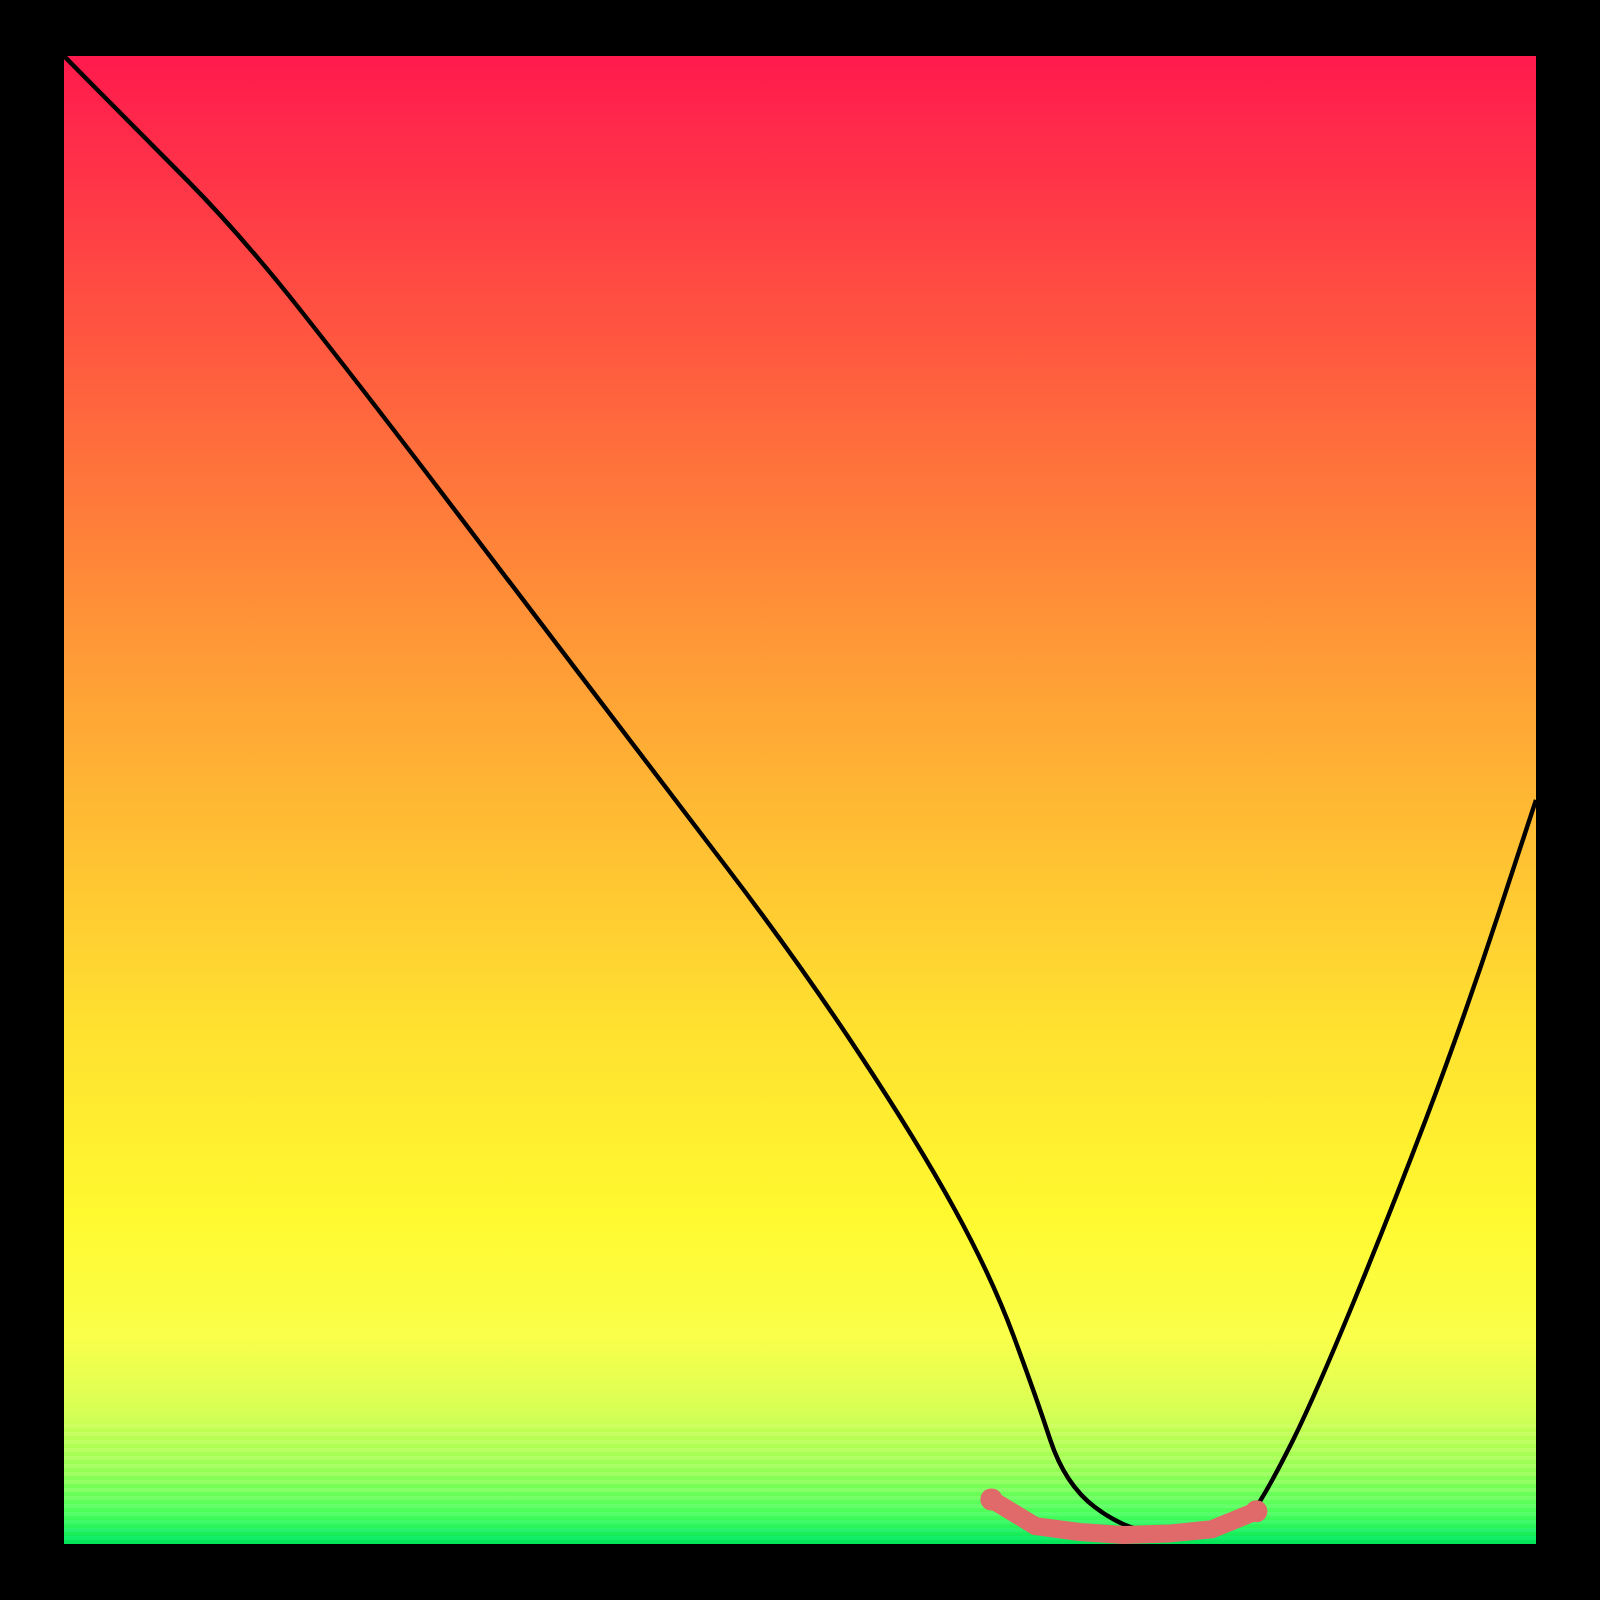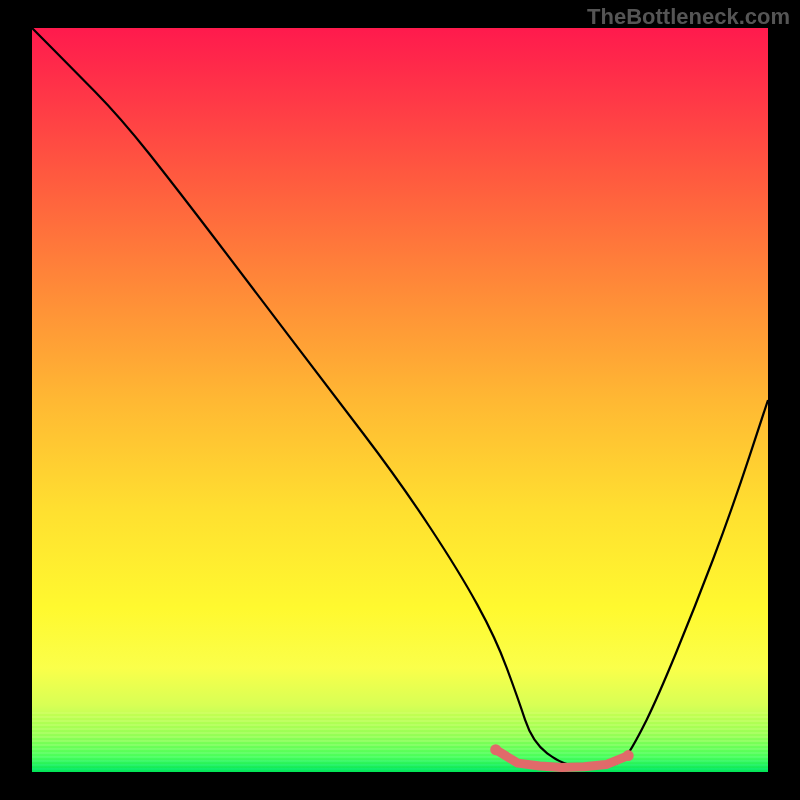--- a/index.html
+++ b/index.html
@@ -59,21 +59,20 @@
   svg.curve {
     position: absolute;
     inset: 0;
     z-index: 2;
   }
 </style>
 </head>
 <body>
 
 <div class="container">
-  <div class="watermark">TheBottleneck.com</div>
   <div class="plot-area">
     <div class="gradient-bg"></div>
     <div class="stripes"></div>
     <svg class="curve" viewBox="0 0 736 744" preserveAspectRatio="none">
       <path d="M 0.0 0.0 Q 0.0 0.0 18.4 18.6 Q 36.8 37.2 62.6 63.2 Q 88.3 89.3 117.8 126.5 Q 147.2 163.7 184.0 212.0 Q 220.8 260.4 257.6 308.8 Q 294.4 357.1 331.2 405.5 Q 368.0 453.8 397.4 498.5 Q 426.9 543.1 445.3 576.6 Q 463.7 610.1 474.7 639.8 Q 485.8 669.6 493.1 691.9 Q 500.5 714.2 515.2 725.4 Q 529.9 736.6 544.6 738.4 Q 559.4 740.3 574.1 738.4 Q 588.8 736.6 596.2 725.4 Q 603.5 714.2 614.6 691.9 Q 625.6 669.6 644.0 625.0 Q 662.4 580.3 680.8 532.0 Q 699.2 483.6 717.6 427.8 L 736.0 372.0" id="curvePath" fill="none" stroke="#000" stroke-width="2.2"></path>
       <g id="highlightGroup">
           <path d="M 463.7 721.7 L 485.8 735.1 L 507.8 738.0 L 529.9 739.5 L 552.0 738.8 L 574.1 736.6 L 596.2 727.6" fill="none" stroke="#e06a6a" stroke-width="9" stroke-linecap="round" stroke-linejoin="round"></path>
           <circle cx="463.7" cy="721.7" r="5.5" fill="#e06a6a"></circle>
           <circle cx="596.2" cy="727.6" r="5.5" fill="#e06a6a"></circle>
         </g>

